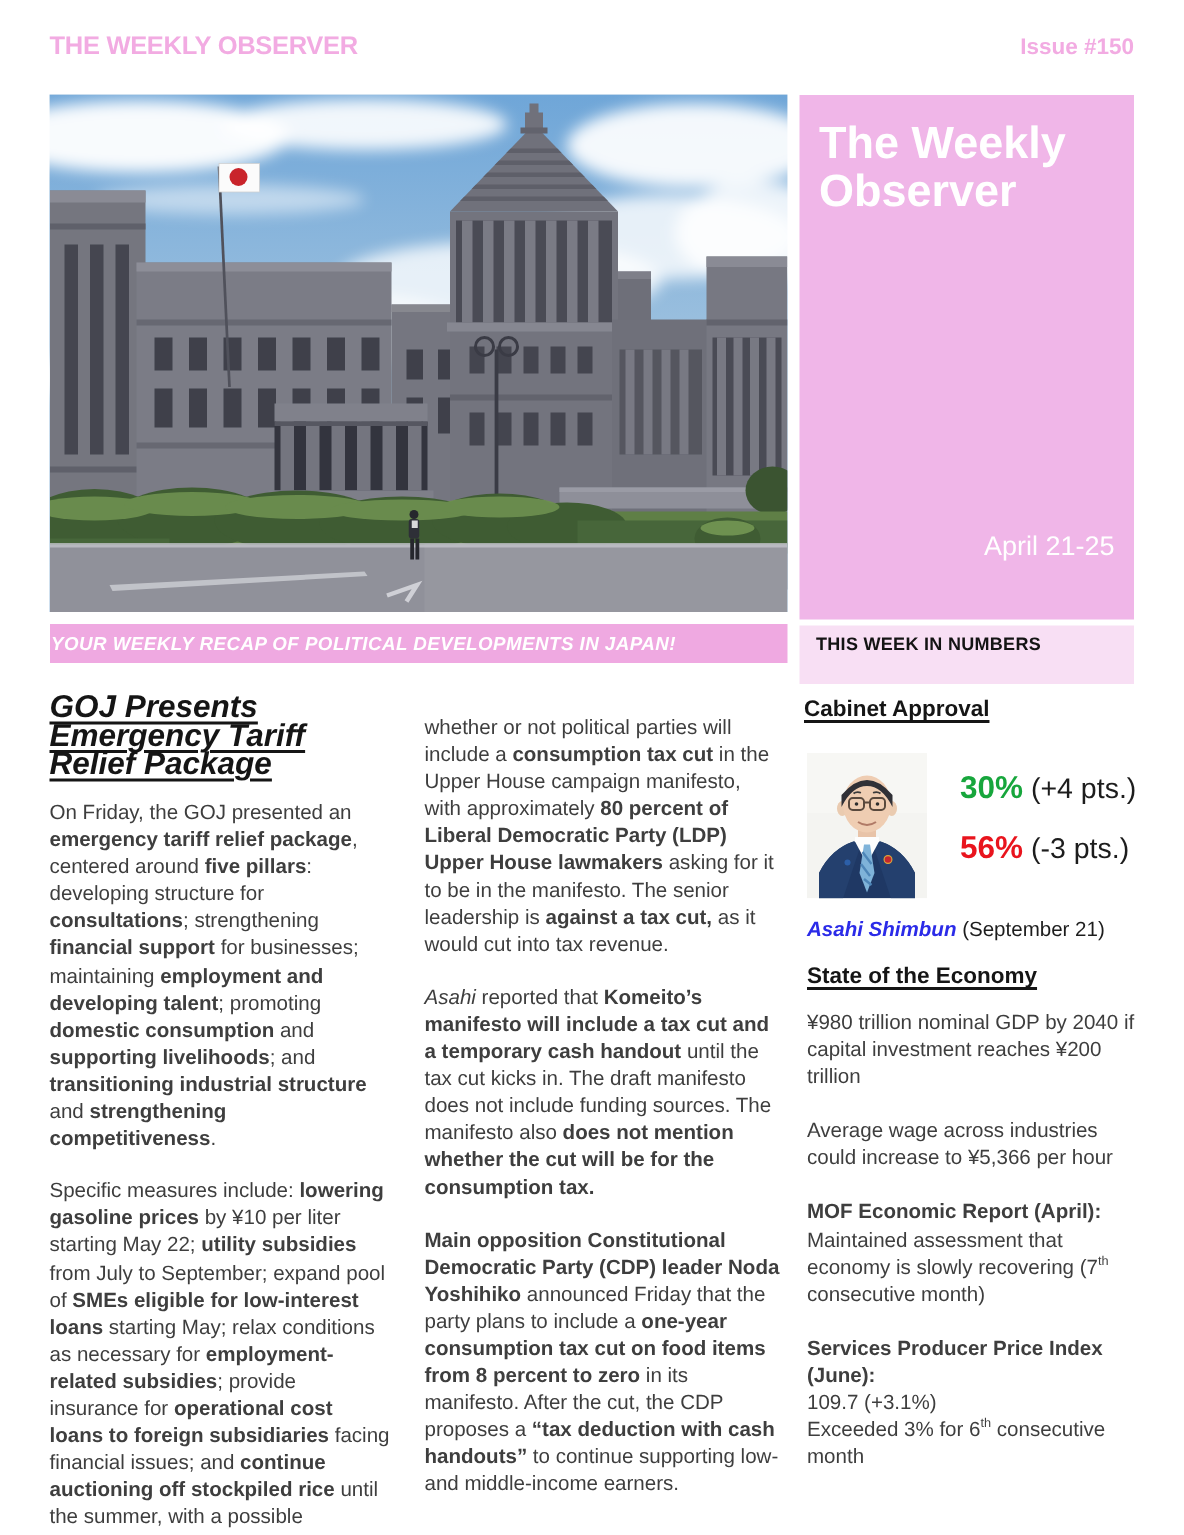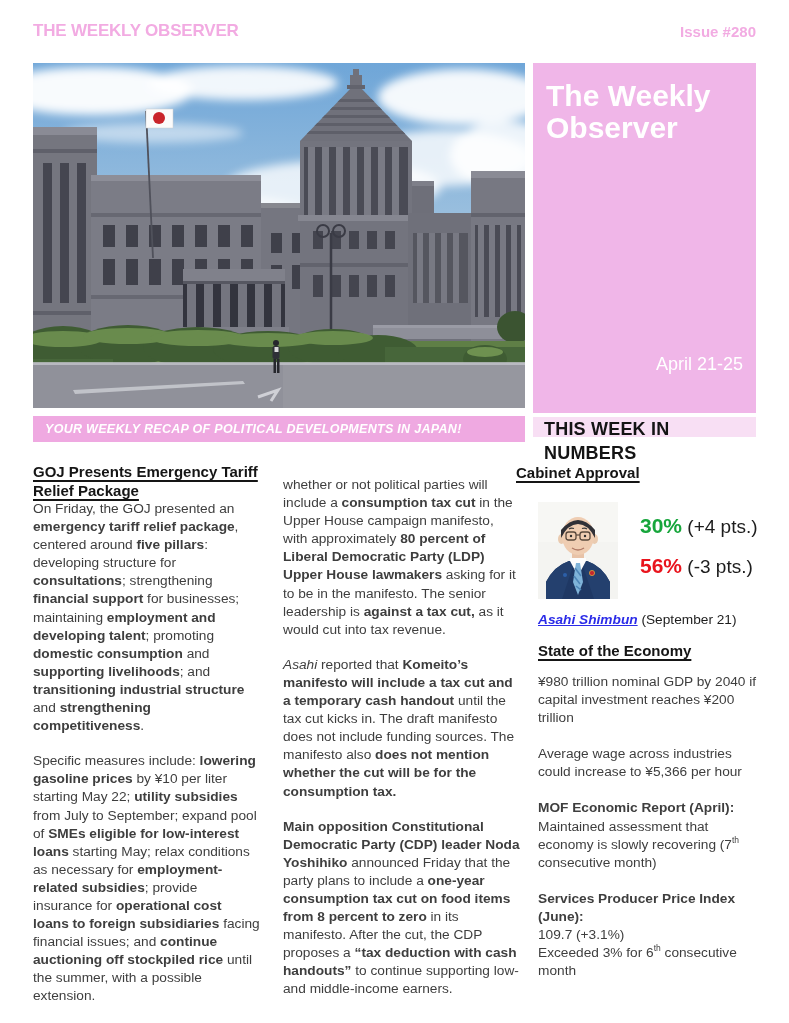--- a/index.html
+++ b/index.html
@@ -21,56 +21,56 @@
 
   .cover-photo{left:33px;top:63px;width:492px;height:345px;overflow:hidden;background:#9FC2DF;}
   .cover-photo svg{display:block;}
 
   .title-block{left:533px;top:63px;width:223px;height:350px;background:var(--pink-block);}
   .newsletter-title{padding:17px 12px 0 13px;font-size:30px;line-height:1.08;font-weight:700;color:#fff;}
   .issue-date-range{position:absolute;right:13px;bottom:38px;font-size:18px;font-weight:400;color:#fff;}
 
   .tagline-banner{left:33px;top:416px;width:492px;height:26px;background:var(--pink-banner);
                   color:#fff;font-size:12.5px;font-weight:700;font-style:italic;
-                  line-height:26px;padding-left:12px;letter-spacing:0.3px;}
-  .numbers-strip{left:533px;top:417px;width:223px;height:20px;background:var(--pink-strip);
-                 color:#141414;font-size:18px;font-weight:700;line-height:24px;
+                  line-height:26px;padding-left:1px;letter-spacing:0.3px;}
+  .numbers-strip{left:533px;top:417px;width:223px;height:39px;background:var(--pink-strip);
+                 color:#141414;font-size:12px;font-weight:700;line-height:24px;
                  padding-left:11px;letter-spacing:0.2px;}
 
   .col{font-size:13.7px;line-height:18.1px;}
   .col p{margin-bottom:17px;}
   .col1{left:33px;top:462px;width:227px;}
   .col2{left:283px;top:476px;width:238px;}
-  .article-headline{font-size:15px;font-weight:700;color:var(--heading);
+  .article-headline{font-size:21px;font-weight:700;font-style:italic;color:var(--heading);
                     line-height:19px;text-decoration:underline;text-underline-offset:3px;
-                    text-decoration-thickness:1.5px;}
+                    text-decoration-thickness:1.5px;margin-bottom:14px;}
 
   .side-heading{font-size:15px;font-weight:700;color:var(--heading);
                 text-decoration:underline;text-underline-offset:3px;text-decoration-thickness:1.5px;}
-  .ca-heading{left:516px;top:464px;}
+  .ca-heading{left:536px;top:464px;}
   .pm-portrait{left:538px;top:502px;width:80px;height:97px;overflow:hidden;}
   .approval-row{left:629px;font-size:19px;white-space:nowrap;color:#1d1d1d;}
   .approval-row .val{font-size:21px;font-weight:700;margin-left:11px;}
   .row-approve{top:514px;}  .row-approve .val{color:var(--green);}
   .row-disapprove{top:554px;} .row-disapprove .val{color:var(--red);}
   .source-line{left:538px;top:612px;font-size:13.7px;color:#1d1d1d;}
-  .source-line a{color:var(--link);font-weight:700;font-style:italic;text-decoration:underline;cursor:pointer;}
+  .source-line a{color:var(--link);font-weight:700;font-style:italic;cursor:pointer;}
   .econ-heading{left:538px;top:642px;}
   .econ-list{left:538px;top:673px;width:221px;font-size:13.7px;line-height:18.1px;}
   .econ-item{margin-bottom:18px;}
   .econ-title{font-weight:700;}
   .econ-title:empty{display:none;}
 </style>
 </head>
 <body>
 
 <div class="page">
 
   <div class="abs masthead-title">THE WEEKLY OBSERVER</div>
-  <div class="abs issue-number">Issue #280</div>
+  <div class="abs issue-number">Issue #150</div>
 
   <div class="abs cover-photo" aria-label="National Diet Building of Japan under blue sky with Japanese flag">
     <svg width="492" height="345" viewBox="0 0 492 345">
       <defs>
         <linearGradient id="sky" x1="0" y1="0" x2="0" y2="1">
           <stop offset="0" stop-color="#6FA6D8"></stop>
             <stop offset="0.5" stop-color="#9FC2DF"></stop>
             <stop offset="1" stop-color="#D5E2EC"></stop>
         </linearGradient>
         <filter id="blur1">

